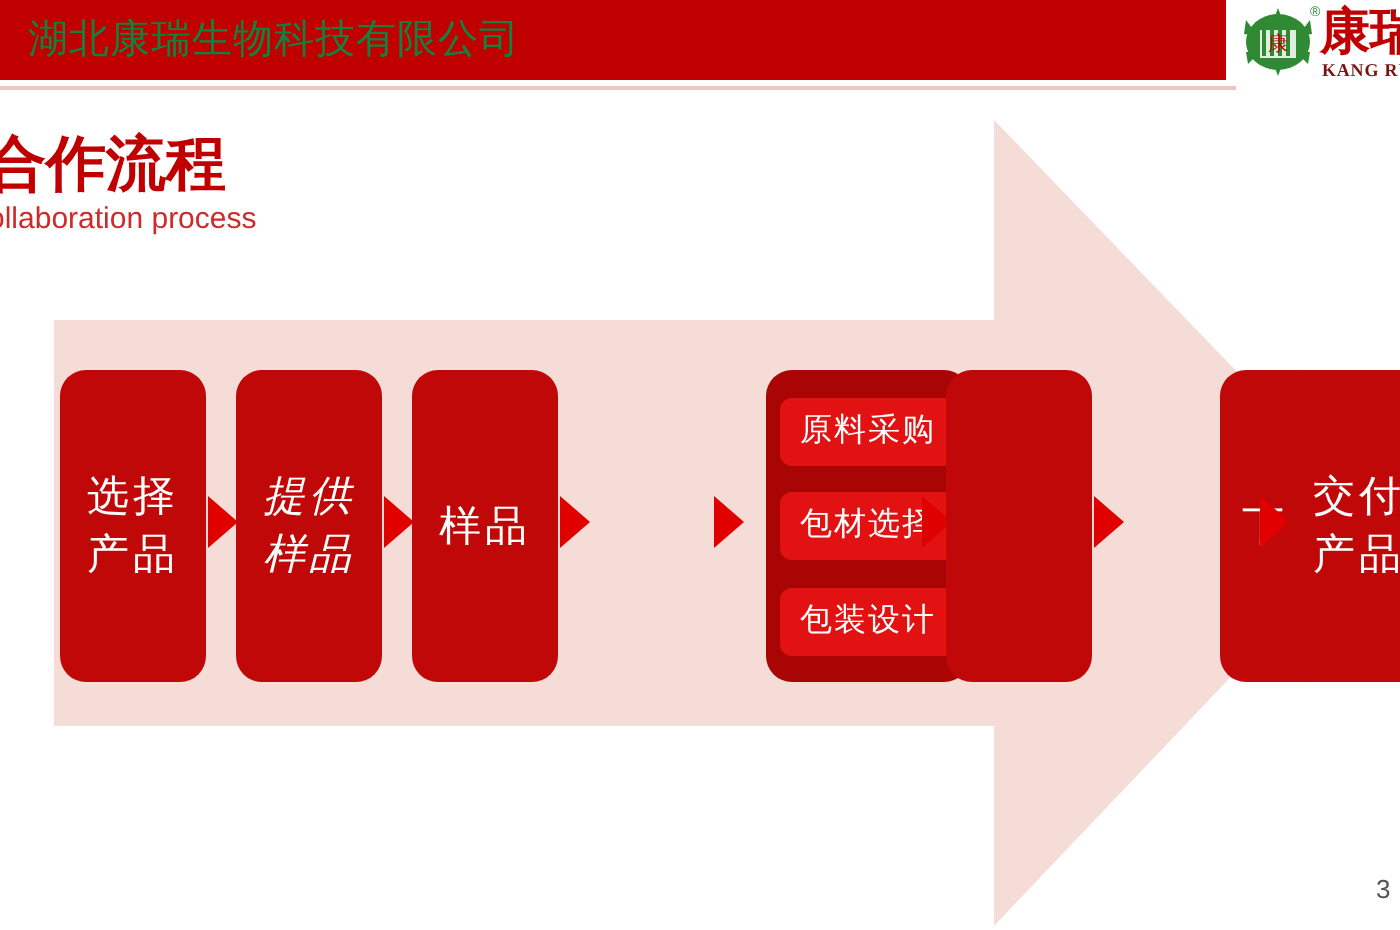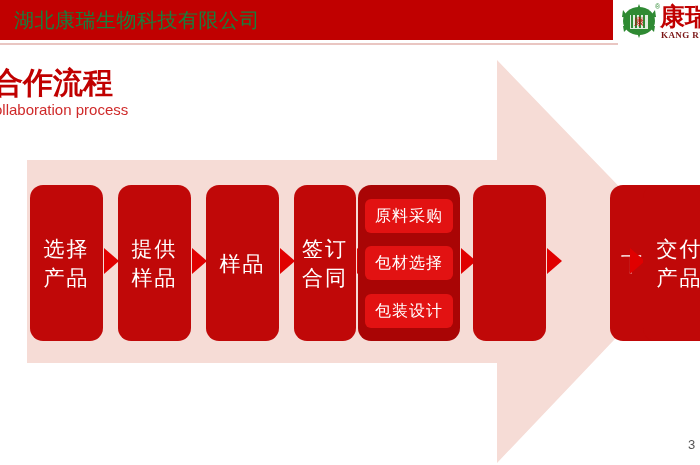--- a/index.html
+++ b/index.html
@@ -143,20 +143,21 @@
     font-size: 21px;
     line-height: 29px;
     letter-spacing: 2px;
     white-space: nowrap;
   }
   
   #step-box-5 {
     background: #a90505;
     padding: 0;
     justify-content: space-evenly;
+    margin-left: 25px;
   }
   .sub-step {
     background: #e21212;
     border-radius: 6px;
     width: 88px;
     height: 34px;
     display: flex;
     align-items: center;
     justify-content: center;
     margin: 0 auto;
@@ -232,35 +233,31 @@
 <div id="slide-subtitle">ollaboration process</div>
 
 <div id="flow-steps">
 
   <div class="step-box" style="left: 30px; width: 73px; background: rgb(192, 8, 8); text-align: right;">
     <div class="step-line">选择</div>
     <div class="step-line">产品</div>
   </div>
   <div class="step-arrow" style="left: 104px; border-left-color: rgb(224, 0, 0);"></div>
 
-  <div class="step-box" style="left: 118px; width: 73px; background: rgb(192, 8, 8);">
+  <div class="step-box" style="left: 118px; width: 73px; background: rgb(192, 8, 8); font-style: italic;">
     <div class="step-line">提供</div>
     <div class="step-line">样品</div>
   </div>
   <div class="step-arrow" style="left: 192px; border-left-color: rgb(224, 0, 0);"></div>
 
   <div class="step-box" style="left: 206px; width: 73px; background: rgb(192, 8, 8);">
     <div class="step-line">样品</div>
   </div>
   <div class="step-arrow" style="left: 280px; border-left-color: rgb(224, 0, 0);"></div>
 
-  <div class="step-box" style="left: 294px; width: 62px; background: rgb(192, 8, 8);">
-    <div class="step-line">签订</div>
-    <div class="step-line">合同</div>
-  </div>
   <div class="step-arrow" style="left: 357px; border-left-color: rgb(224, 0, 0);"></div>
 
   <div class="step-box" id="step-box-5" style="left: 358px; width: 102px; background: rgb(169, 5, 5);">
     <div class="sub-step" style="background: rgb(226, 18, 18);">
       <span class="sub-step-label">原料采购</span>
     </div>
     <div class="sub-step" style="background: rgb(226, 18, 18);">
       <span class="sub-step-label">包材选择</span>
     </div>
     <div class="sub-step" style="background: rgb(226, 18, 18);">

